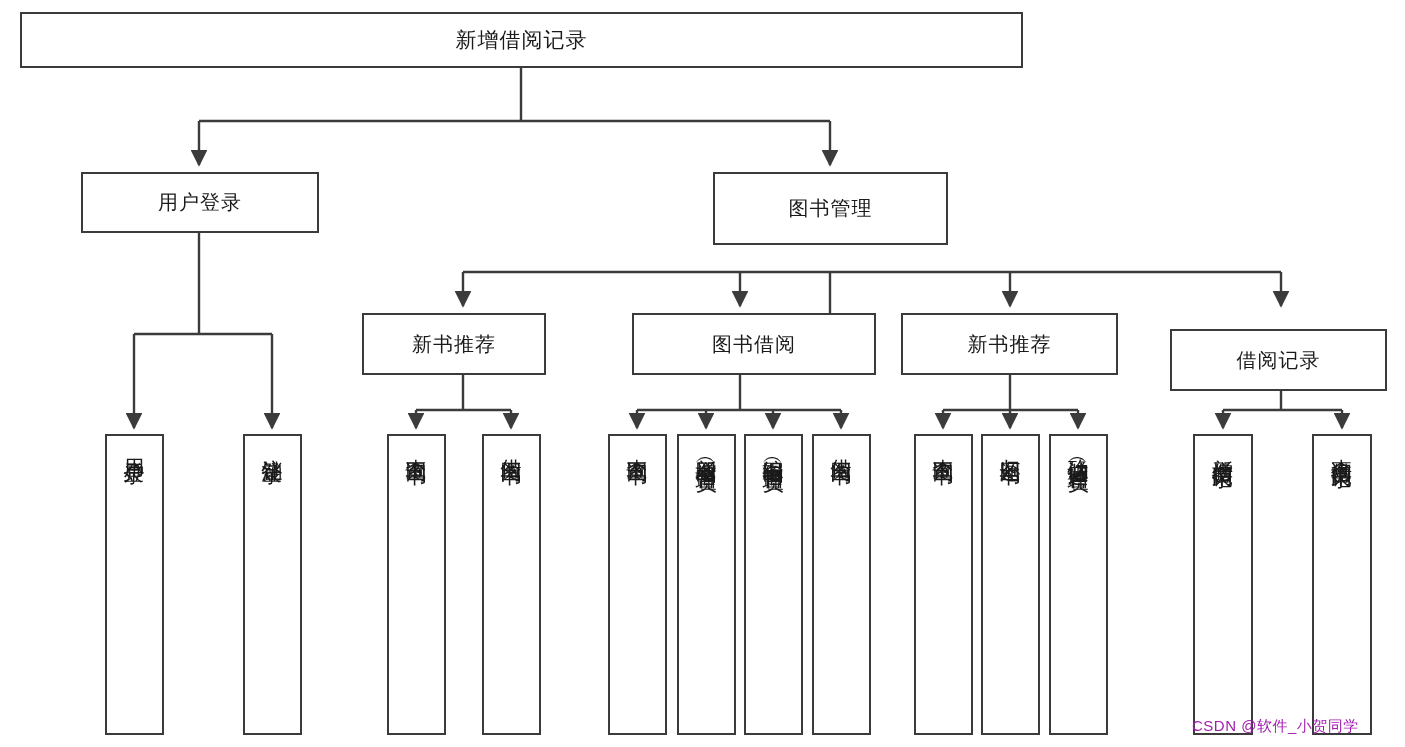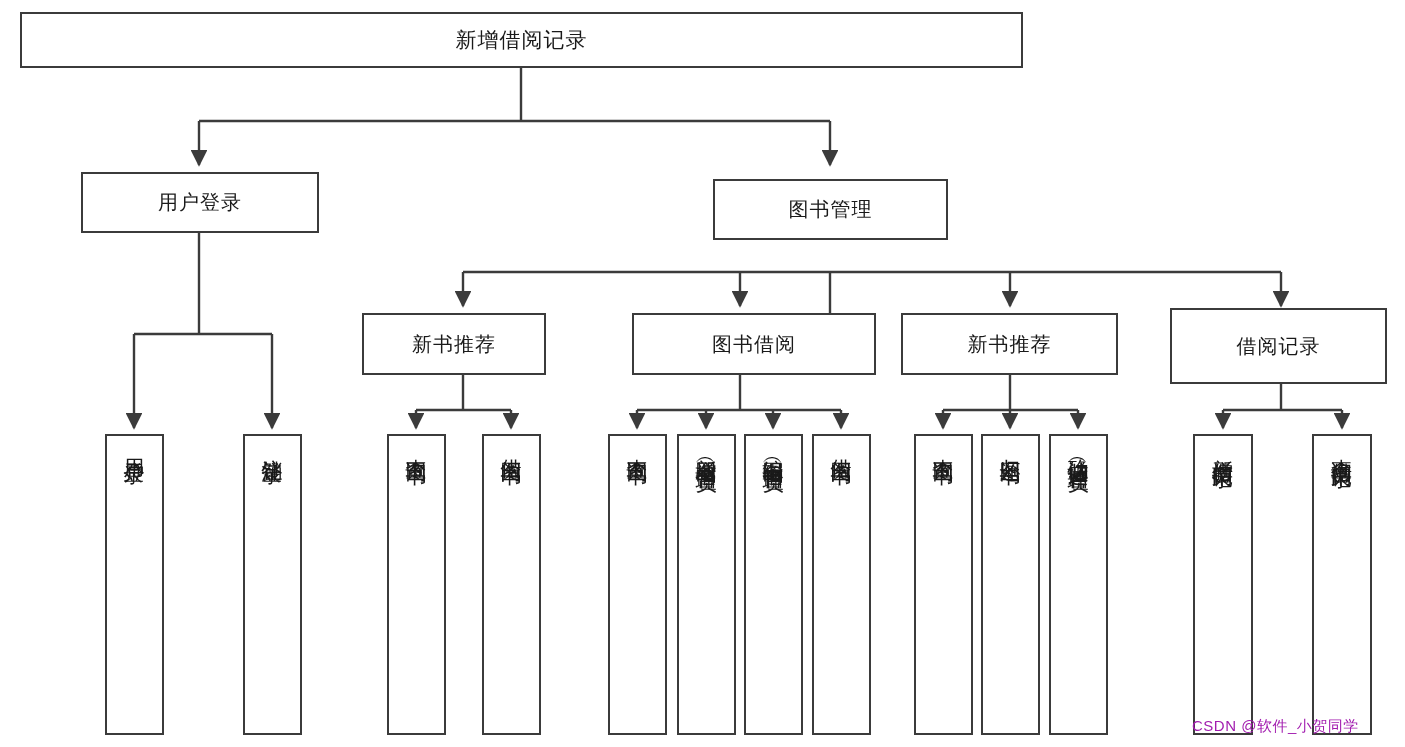--- a/index.html
+++ b/index.html
@@ -103,34 +103,34 @@
     </g>
   </svg>
 
   <div class="node root h-node" style="left:20px;top:12px;width:1003px;height:56px;">
     <span class="lbl">新增借阅记录</span>
   </div>
 
   <div class="node h-node" style="left:81px;top:172px;width:238px;height:61px;">
     <span class="lbl">用户登录</span>
   </div>
-  <div class="node h-node" style="left:713px;top:179px;width:235px;height:61px;">
+  <div class="node h-node" style="left:713px;top:172px;width:235px;height:73px;">
     <span class="lbl">图书管理</span>
   </div>
 
   <div class="node h-node" style="left:362px;top:313px;width:184px;height:62px;">
     <span class="lbl">新书推荐</span>
   </div>
   <div class="node h-node" style="left:632px;top:313px;width:244px;height:62px;">
     <span class="lbl">图书借阅</span>
   </div>
   <div class="node h-node" style="left:901px;top:313px;width:217px;height:62px;">
     <span class="lbl">新书推荐</span>
   </div>
-  <div class="node h-node" style="left:1170px;top:308px;width:217px;height:76px;">
+  <div class="node h-node" style="left:1170px;top:329px;width:217px;height:62px;">
     <span class="lbl">借阅记录</span>
   </div>
 
   <div class="node v-node" style="left:105px;top:434px;width:59px;height:301px;">
     <span class="lbl">用户登录</span>
   </div>
   <div class="node v-node" style="left:243px;top:434px;width:59px;height:301px;">
     <span class="lbl">注销登录</span>
   </div>
 

